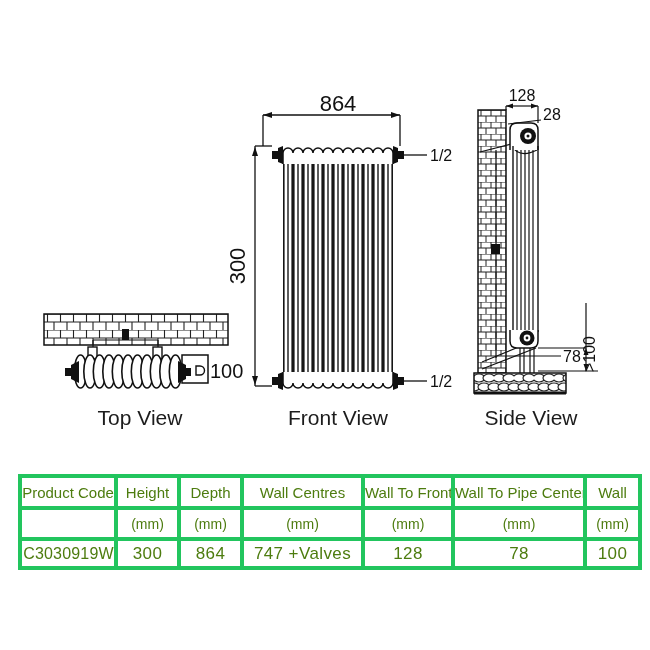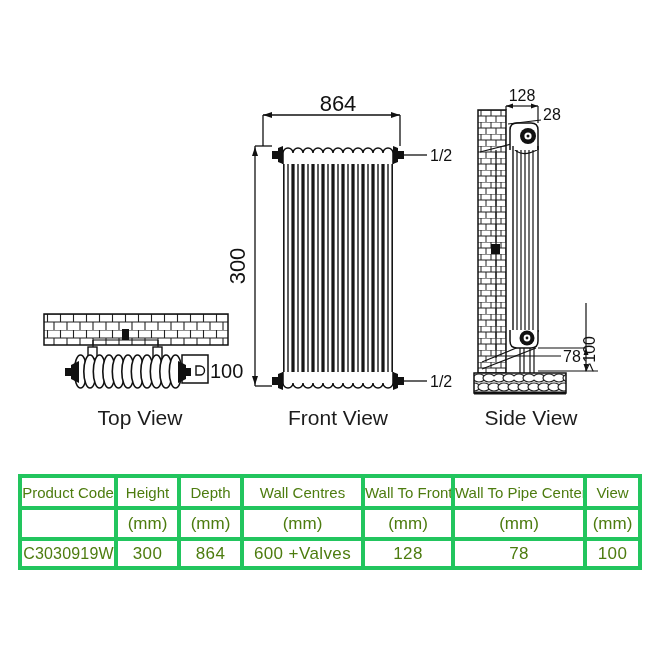--- a/index.html
+++ b/index.html
@@ -7,21 +7,21 @@
   .sheet{position:relative;width:650px;height:650px;background:#fff;overflow:hidden;}
   svg{display:block;}
   svg text{font-family:"Liberation Sans",sans-serif;fill:#111;}
   .dim{font-size:16px;}
   .dim-lg{font-size:22px;}
   .dim-md{font-size:20px;}
   .vtitle{font-size:21px;fill:#1c1c1c;}
   table.spec{border-collapse:collapse;table-layout:fixed;width:620px;margin:14px 0 0 18px;border:3px solid #000;}
   table.spec td{border:4px solid #22c55e;text-align:center;padding:0;white-space:nowrap;overflow:hidden;color:#4d7c0f;}
   tr.head td{font-size:15px;height:28px;}
-  tr.units td{font-size:17px;height:27px;}
+  tr.units td{font-size:14px;height:27px;}
   tr.data td{font-size:17px;height:25px;letter-spacing:.4px;}
   tr.data td.pcode{text-align:center;padding-left:1px;font-size:16px;letter-spacing:.2px;}
 </style>
 </head>
 <body>
 
 <div class="sheet">
 
 <svg width="650" height="460" viewBox="0 0 650 460">
   <defs>
@@ -229,36 +229,36 @@
         <col style="width:55px">
   </colgroup>
   <tbody>
         <tr class="head">
     <td>Product Code</td>
     <td>Height</td>
     <td>Depth</td>
     <td>Wall Centres</td>
     <td>Wall To Front</td>
     <td>Wall To Pipe Center</td>
-    <td>View</td>
+    <td>Wall</td>
   </tr>
   <tr class="units">
     <td></td>
     <td>(mm)</td>
     <td>(mm)</td>
     <td>(mm)</td>
     <td>(mm)</td>
     <td>(mm)</td>
     <td>(mm)</td>
   </tr>
   <tr class="data">
     <td class="pcode">C3030919W</td>
     <td>300</td>
     <td>864</td>
-    <td>600 +Valves</td>
+    <td>747 +Valves</td>
     <td>128</td>
     <td>78</td>
     <td>100</td>
   </tr>
 </tbody>
     </table>
 
 </div>
 
 </body></html>

